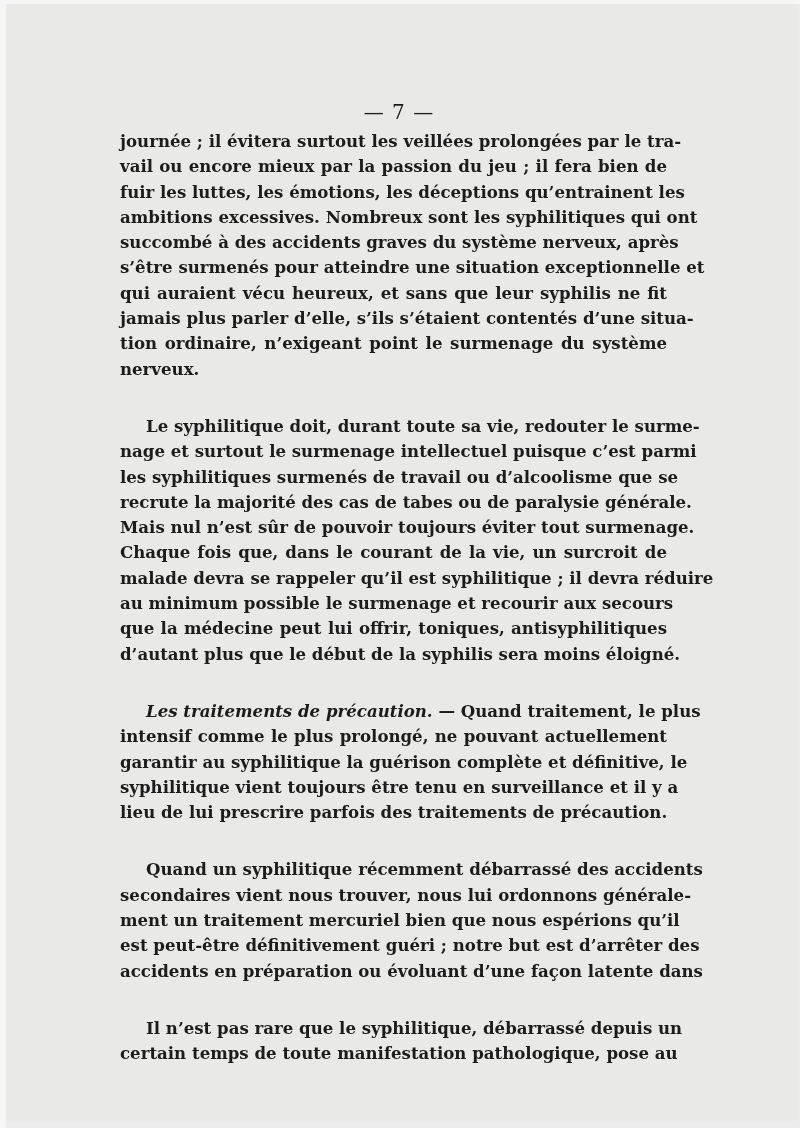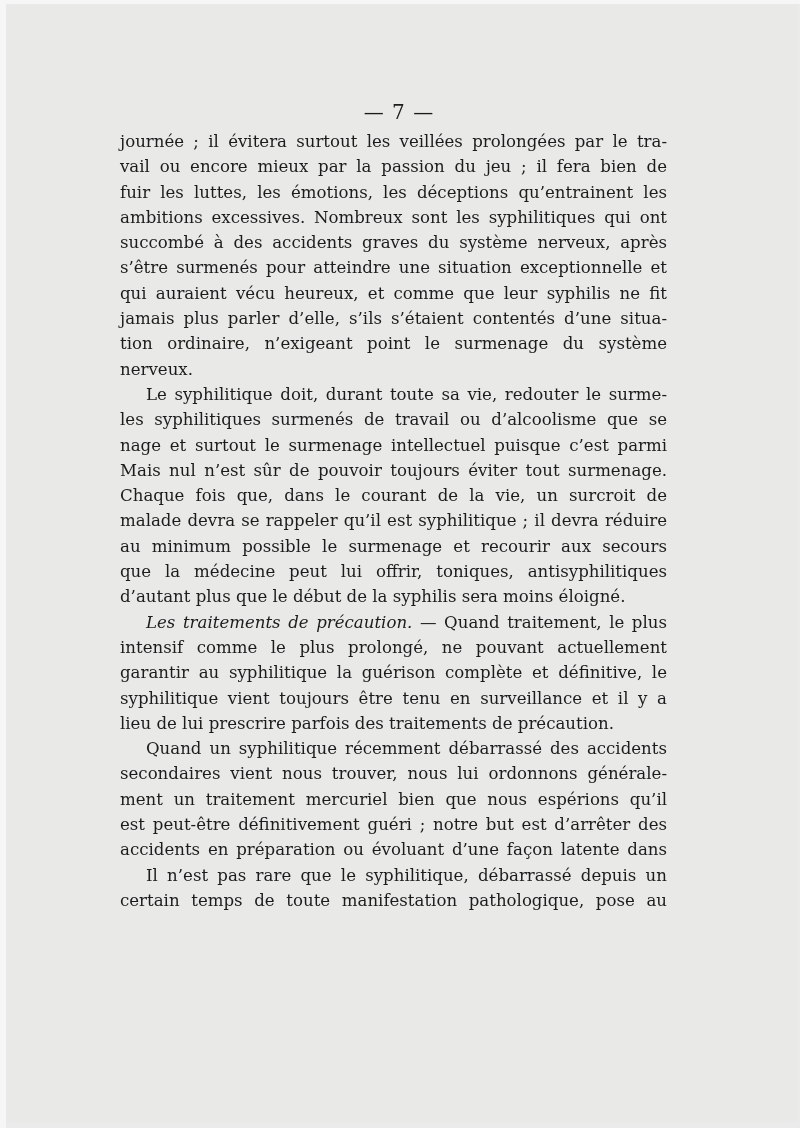--- a/index.html
+++ b/index.html
@@ -22,23 +22,24 @@
   }
   .body-text {
     position: absolute; left: 120px; top: 129px; width: 547px;
     font-family: "DejaVu Serif", serif;
     font-size: 16.6px; line-height: 25.3px; color: #1c1c1c;
   }
   .line {
     display: block; white-space: nowrap;
     text-align: justify; text-align-last: justify;
     height: 25.3px;
+    font-weight: bold;
   }
   .line.last { text-align-last: left; }
-  .line.indent { padding-left: 26px; }
+  .line.indent { padding-left: 26px; margin-top: 32px; }
   .para { margin: 0; }
   .it { font-style: italic; }
 </style>
 </head>
 <body>
 
 <div class="edge-top"></div>
 <div class="edge-left"></div>
 
 <div class="page">
@@ -47,30 +48,31 @@
 
 <div class="body-text">
 
   <div class="para">
     <span class="line">journée ; il évitera surtout les veillées prolongées par le tra-</span>
     <span class="line">vail ou encore mieux par la passion du jeu ; il fera bien de</span>
     <span class="line">fuir les luttes, les émotions, les déceptions qu’entrainent les</span>
     <span class="line">ambitions excessives. Nombreux sont les syphilitiques qui ont</span>
     <span class="line">succombé à des accidents graves du système nerveux, après</span>
     <span class="line">s’être surmenés pour atteindre une situation exceptionnelle et</span>
-    <span class="line">qui auraient vécu heureux, et comme que leur syphilis ne fit</span>
+    <span class="line">qui auraient vécu heureux, et sans que leur syphilis ne fit</span>
     <span class="line">jamais plus parler d’elle, s’ils s’étaient contentés d’une situa-</span>
     <span class="line">tion ordinaire, n’exigeant point le surmenage du système</span>
     <span class="line last">nerveux.</span>
   </div>
 
   <div class="para">
     <span class="line indent">Le syphilitique doit, durant toute sa vie, redouter le surme-</span>
+    <span class="line">nage et surtout le surmenage intellectuel puisque c’est parmi</span>
     <span class="line">les syphilitiques surmenés de travail ou d’alcoolisme que se</span>
-    <span class="line">nage et surtout le surmenage intellectuel puisque c’est parmi</span>
+    <span class="line">recrute la majorité des cas de tabes ou de paralysie générale.</span>
     <span class="line">Mais nul n’est sûr de pouvoir toujours éviter tout surmenage.</span>
     <span class="line">Chaque fois que, dans le courant de la vie, un surcroit de</span>
     <span class="line">malade devra se rappeler qu’il est syphilitique ; il devra réduire</span>
     <span class="line">au minimum possible le surmenage et recourir aux secours</span>
     <span class="line">que la médecine peut lui offrir, toniques, antisyphilitiques</span>
     <span class="line last">d’autant plus que le début de la syphilis sera moins éloigné.</span>
   </div>
 
   <div class="para">
     <span class="line indent"><span class="it">Les traitements de précaution.</span><span> — Quand traitement, le plus</span></span>

